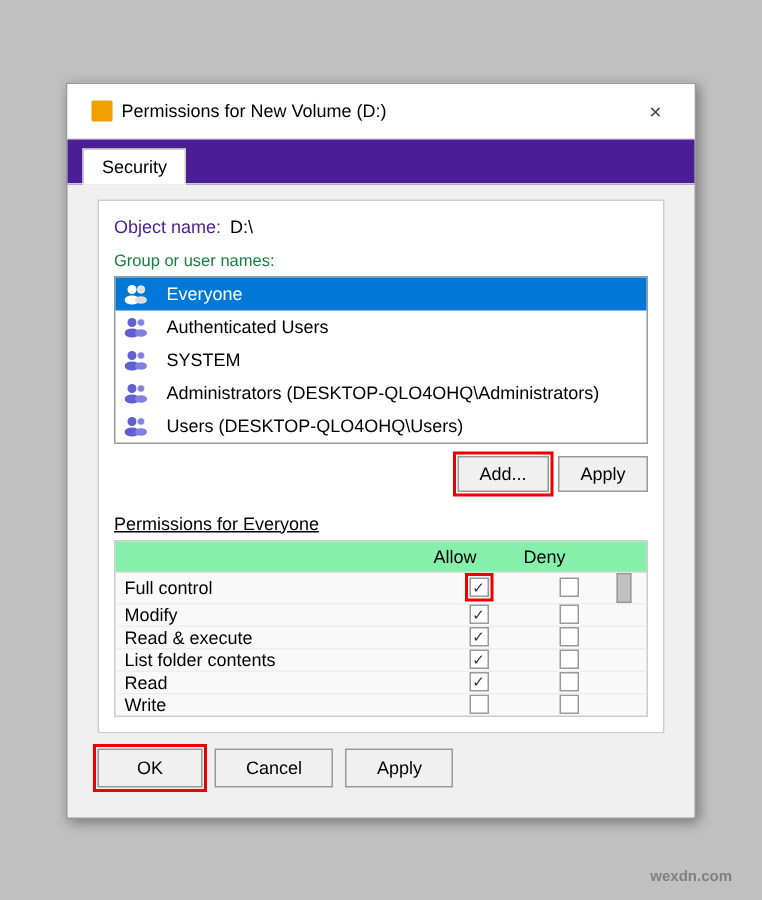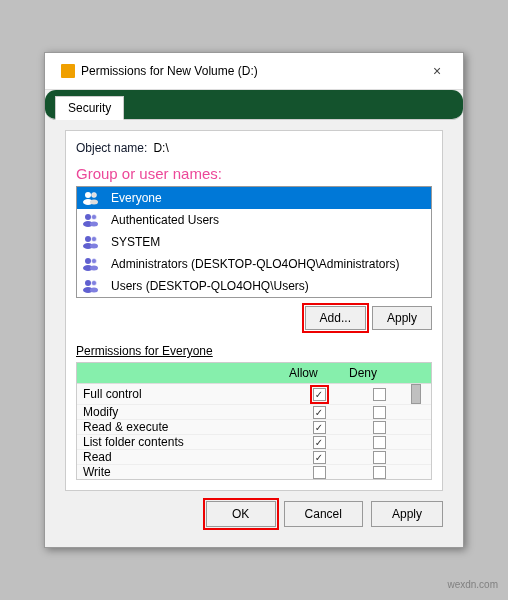--- a/index.html
+++ b/index.html
@@ -50,25 +50,24 @@
       background: none;
       border: none;
       cursor: pointer;
       font-size: 14px;
       color: #444;
       display: flex;
       align-items: center;
       justify-content: center;
     }
     .tab-bar {
-      background: #14532d;
+      background: #4c1d95;
       border-bottom: 1px solid #ccc;
       padding: 6px 10px 0 10px;
       display: flex;
-      border-radius: 11px;
     }
     .tab {
       padding: 4px 12px;
       border: 1px solid #ccc;
       border-bottom: none;
       background: #f0f0f0;
       cursor: pointer;
       font-size: 12px;
       margin-right: 2px;
     }
@@ -83,25 +82,25 @@
       border: 1px solid #ccc;
       margin: 0 10px;
       padding: 10px;
     }
     .object-name-row {
       display: flex;
       align-items: center;
       margin-bottom: 10px;
       font-size: 12px;
     }
-    .object-name-label { color: #0f172a; margin-right: 6px; }
+    .object-name-label { color: #4c1d95; margin-right: 6px; }
     .object-name-value { color: #000; }
     .section-label {
-      font-size: 15px;
-      color: #ec4899;
+      font-size: 11px;
+      color: #15803d;
       margin-bottom: 4px;
     }
     .user-list {
       border: 1px solid #999;
       background: #fff;
       margin-bottom: 8px;
     }
     .user-item {
       display: flex;
       align-items: center;
@@ -198,21 +197,21 @@
     }
     .scrollbar-thumb {
       width: 10px;
       height: 20px;
       background: #c0c0c0;
       border: 1px solid #999;
       cursor: pointer;
     }
     .dialog-footer {
       display: flex;
-      justify-content: flex-end;
+      justify-content: flex-start;
       gap: 8px;
       padding: 10px;
       background: #f0f0f0;
     }
     .footer-btn {
       padding: 5px 20px;
       font-size: 12px;
       background: #f0f0f0;
       border: 1px solid #999;
       cursor: pointer;
@@ -224,24 +223,25 @@
     }
     .permissions-label-row {
       font-size: 12px;
       padding: 4px 0 4px 0;
       color: #000;
       text-decoration: underline;
     }
     .watermark {
       position: fixed;
       bottom: 10px;
-      right: 10px;
+      right: 20px;
       font-size: 10px;
       color: #666;
       opacity: 0.7;
+      font-weight: bold;
     }
   </style>
 </head>
 <body>
 
 <div class="dialog">
 
   <div class="title-bar">
     <div class="title-bar-left">
       <span class="title-icon"></span>

